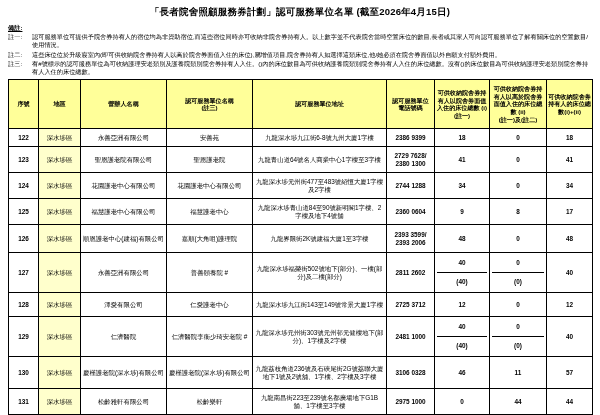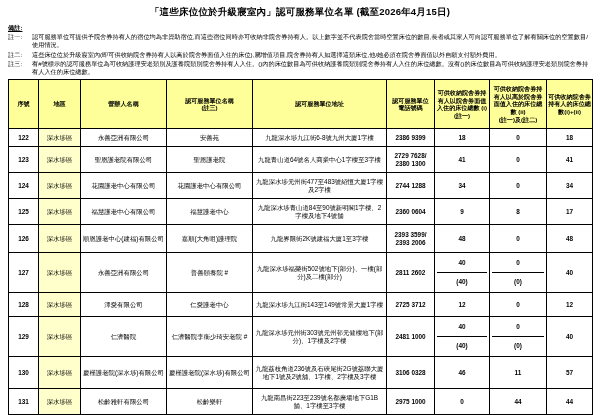--- a/index.html
+++ b/index.html
@@ -48,21 +48,21 @@
     display:flex;align-items:center;justify-content:center;
     height:18px;font-weight:bold;
   }
   .split-top{border-bottom:1px solid #000;}
 </style>
 </head>
 <body>
 
 <div class="page">
 
-  <div class="doc-title">「這些床位位於升級寢室內」認可服務單位名單 (截至2026年4月15日)</div>
+  <div class="doc-title">「長者院舍照顧服務券計劃」認可服務單位名單 (截至2026年4月15日)</div>
 
   <div class="notes">
     <div class="notes-heading">備註:</div>
     <div class="note">
       <span class="note-label">註一:</span>
       <span class="note-text">認可服務單位可提供予院舍券持有人的宿位均為非資助宿位,而這些宿位同時亦可收納非院舍券持有人。以上數字並不代表院舍當時空置床位的數目,長者或其家人可向認可服務單位了解有關床位的空置數目/使用情況。</span>
     </div>
     <div class="note">
       <span class="note-label">註二:</span>
       <span class="note-text">這些床位位於升級寢室內(即可供收納院舍券持有人以高於院舍券面值入住的床位),屬增值項目,院舍券持有人如選擇這類床位,他/她必須在院舍券面值以外自願支付額外費用。</span>

